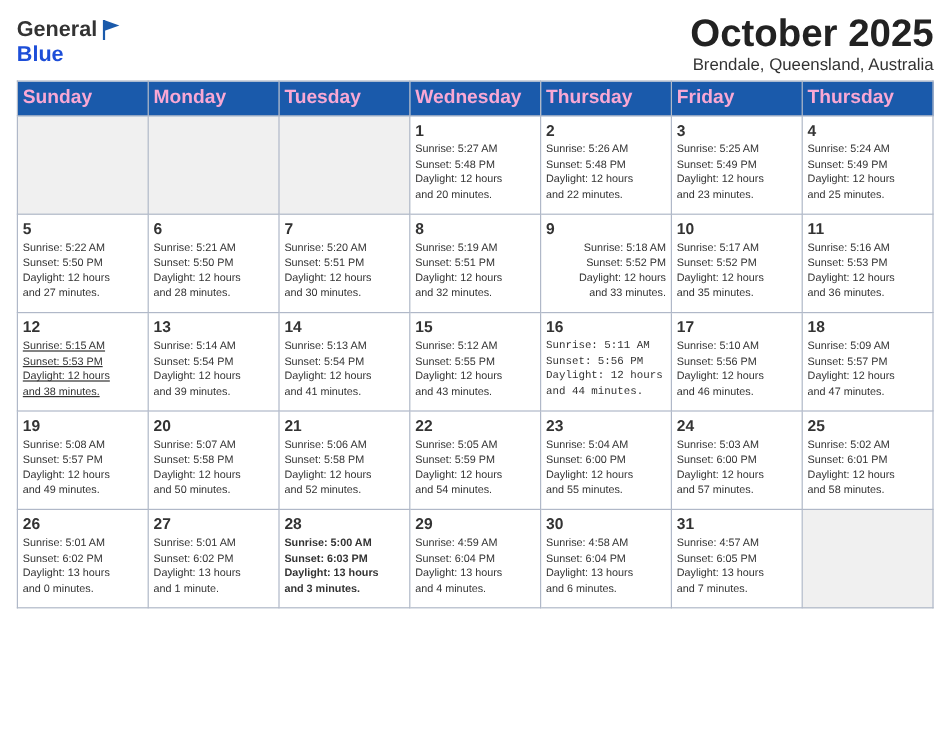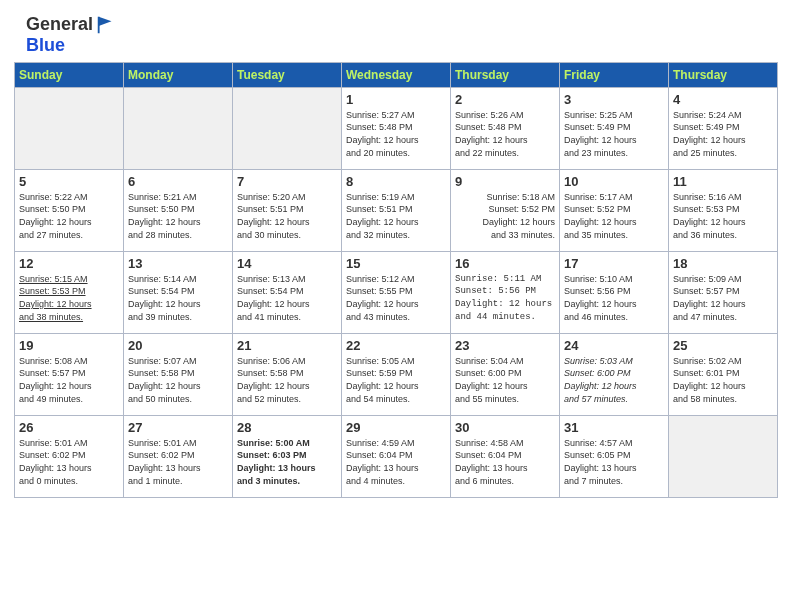--- a/index.html
+++ b/index.html
@@ -22,21 +22,20 @@
     }
     .logo {
       display: flex;
       align-items: center;
       margin-top: 4px;
     }
     .logo-text {
       font-size: 18px;
       font-weight: bold;
       line-height: 1.1;
-      margin-left: 12px;
     }
     .logo-general { color: #333; }
     .logo-blue { color: #1d4ed8; }
     .logo-icon {
       width: 22px;
       height: 22px;
       margin-left: 2px;
     }
     .title-block {
       text-align: right;
@@ -51,22 +50,22 @@
       font-size: 14px;
       color: #333;
     }
     .calendar {
       width: 100%;
       border-collapse: collapse;
       table-layout: fixed;
     }
     .calendar th {
       background: #1a5aab;
-      color: #bef264;
-      font-size: 12px;
+      color: #f9a8d4;
+      font-size: 16px;
       font-weight: bold;
       padding: 5px 4px;
       text-align: left;
       border: 1px solid #b0b8c8;
     }
     .calendar td {
       border: 1px solid #b0b8c8;
       vertical-align: top;
       padding: 4px 4px 3px 4px;
       font-size: 9.5px;
@@ -102,20 +101,24 @@
           <svg class="logo-icon" viewBox="0 0 24 24">
             <path d="M4 3 L4 21" stroke="#1a5aab" stroke-width="2" fill="none"></path>
             <path d="M4 3 L18 8 L4 13 Z" fill="#1a5aab"></path>
           </svg>
         </div>
         <div>
           <span class="logo-text logo-blue">Blue</span>
         </div>
       </div>
     </div>
+    <div class="title-block">
+      <div class="month-title">October 2025</div>
+      <div class="subtitle">Brendale, Queensland, Australia</div>
+    </div>
   </div>
 
   <table class="calendar">
     <thead>
       <tr>
         <th>Sunday</th>
         <th>Monday</th>
         <th>Tuesday</th>
         <th>Wednesday</th>
         <th>Thursday</th>
@@ -290,21 +293,21 @@
           </td>
           <td>
             <span class="day-number">23</span>
             <div class="day-info" style="white-space: pre-line;">Sunrise: 5:04 AM
 Sunset: 6:00 PM
 Daylight: 12 hours
 and 55 minutes.</div>
           </td>
           <td>
             <span class="day-number">24</span>
-            <div class="day-info" style="white-space: pre-line; font-style: italic;">Sunrise: 5:03 AM
+            <div class="day-info" style="white-space: pre-line;">Sunrise: 5:03 AM
 Sunset: 6:00 PM
 Daylight: 12 hours
 and 57 minutes.</div>
           </td>
           <td>
             <span class="day-number">25</span>
             <div class="day-info" style="white-space: pre-line;">Sunrise: 5:02 AM
 Sunset: 6:01 PM
 Daylight: 12 hours
 and 58 minutes.</div>

